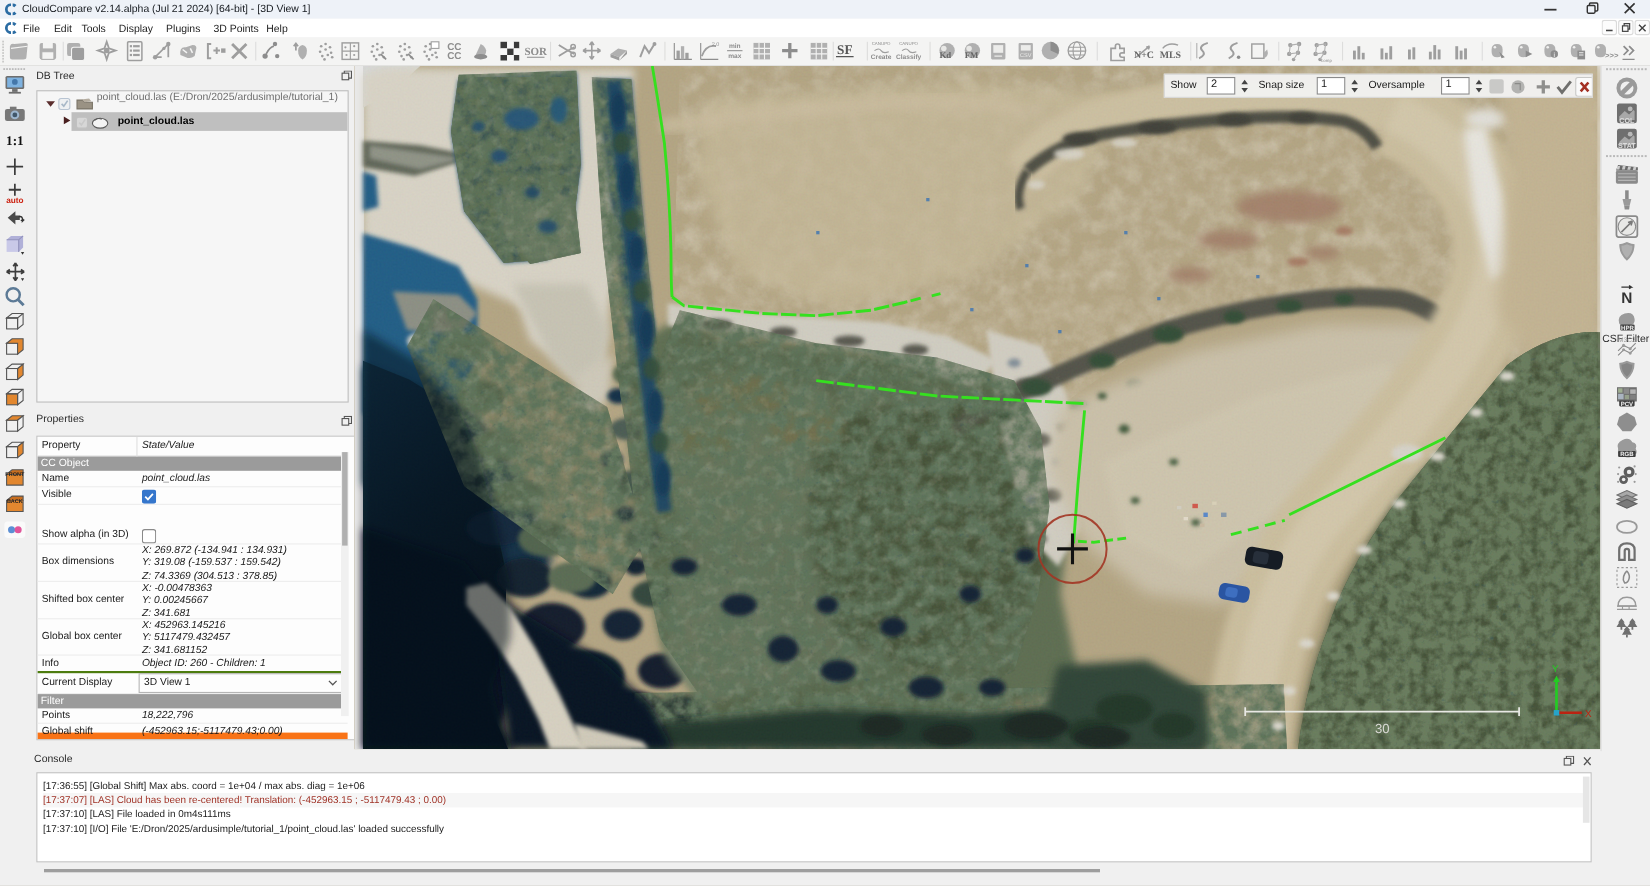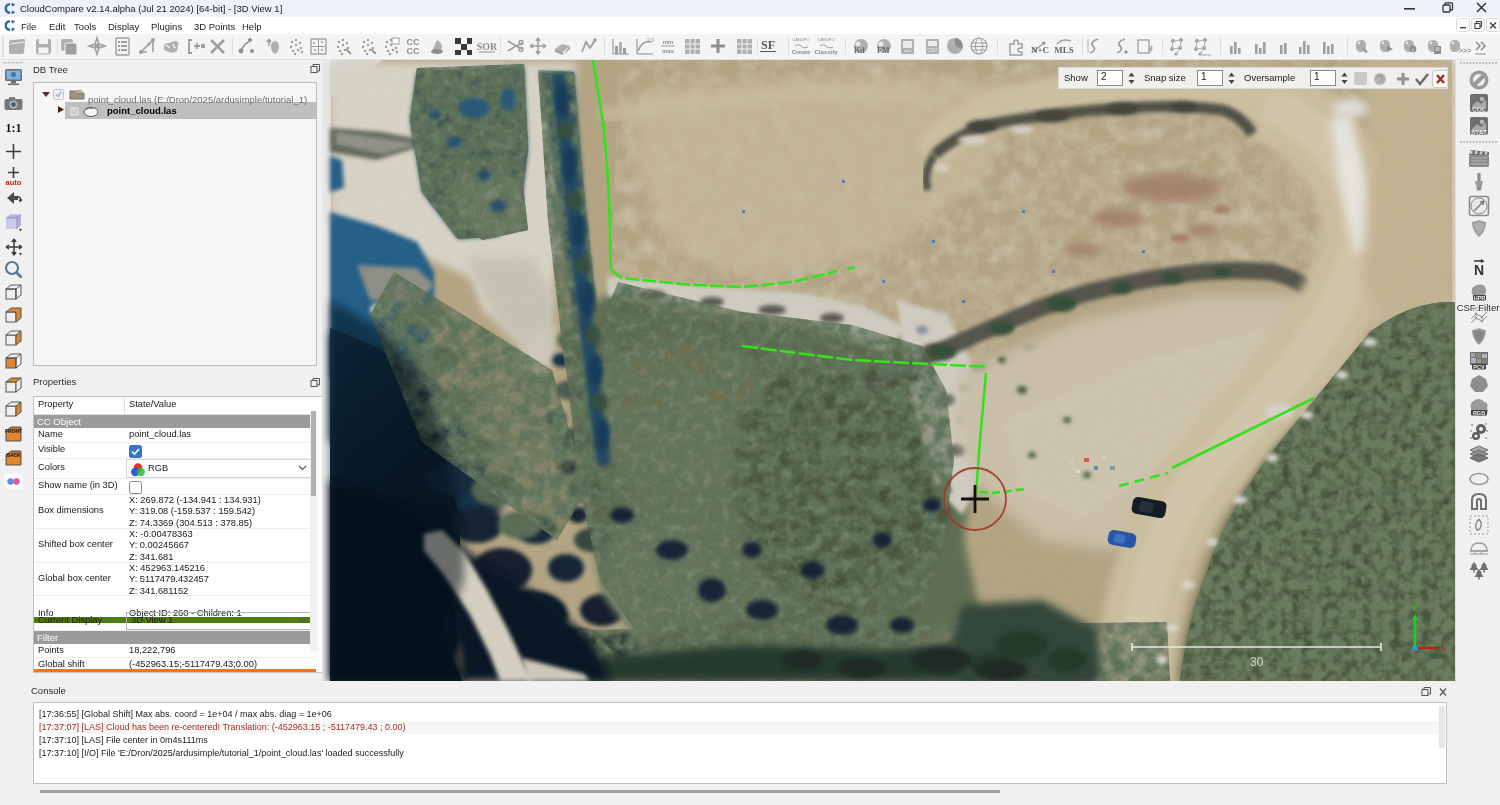--- a/index.html
+++ b/index.html
@@ -11,21 +11,21 @@
   .menuitem { position:absolute; top:4px; font-size:9.5px; color:#1c1c1c; }
   #toolbar { left:0; top:34px; width:1500px; height:26px; background:#f4f4f3; border-bottom:1px solid #e2e2e0; }
   #leftbar { left:0; top:60px; width:27px; height:623px; background:#f0f0f0; }
   #dbtree { left:27px; top:60px; width:295px; height:312px; background:#f0f0f0; }
   .dockhead { position:absolute; left:6px; top:4px; font-size:9.5px; color:#2a2a2a; }
   #dbcontent { left:6px; top:22px; width:284px; height:284px; background:#f6f6f6; border:1px solid #bdbdbd; }
   #props { left:27px; top:372px; width:295px; height:311px; background:#f0f0f0; }
   #propstable { line-height:11.3px; left:6px; top:24px; width:340px; height:277px; background:#fdfdfd; border:1px solid #c3c3c3; font-size:9.3px; color:#191919; overflow:hidden;padding-left:28px; }
   .prow { position:absolute; left:0; width:282px; }
   .plabel { position:absolute; left:4px; top:1px; }
-  .pval { position:absolute; left:95px; top:1px; }
+  .pval { position:absolute; left:95px; top:1px;font-style:italic; }
   .sechead { background:#9b9b9b; color:#ffffff; height:13px; padding-left:3px; font-size:9.5px; line-height:13px; }
   #console { left:0; top:683px; width:1500px; height:122px; background:#f0f0f0; }
   #consbox { left:33px; top:19px; width:1414px; height:82px; background:#ffffff; border:1px solid #c0c0c0; font-size:9px; color:#1a1a1a; }
   .cline { position:absolute; left:5px; height:13px; line-height:13px; white-space:pre; }
   #scene { left:322px; top:60px; width:1133px; height:621px; background:#b3a684; }
   #rightbar { left:1455px; top:60px; width:45px; height:623px; background:#f0f0f0; border-left:1px solid #dcdcdc; }
   #overlaybar { left:1058px; top:67px; width:390px; height:22px; background:rgba(241,241,240,0.96); border:1px solid #d8d8d6; font-size:9.5px; color:#1a1a1a; }
   .spin { position:absolute; top:2px; width:26px; height:16px; background:#ffffff; border:1px solid #8a8a8a; font-size:10px; padding-left:3px; }
   .olabel { position:absolute; top:4px; }
 </style>
@@ -551,21 +551,21 @@
       <rect x="19.5" y="6.5" width="10" height="10" rx="2" fill="#eef0f2" stroke="#b8c4d2"></rect>
         <path d="M22 11.5 L24 13.5 L27.5 8.5" stroke="#a8b8c8" stroke-width="1.5" fill="none"></path>
       <path d="M36 8 L41 8 L43 10 L50 10 L50 16 L36 16 Z" fill="#9a9284" stroke="#7a7468"></path>
       <path d="M36 8 L47 6.5 L49 9 L43 10 L41 8 Z" fill="#b5ada0"></path>
       <path d="M24 23 L30 26.5 L24 30 Z" fill="#4a2020"></path>
       <rect x="35.5" y="23.5" width="10" height="10" rx="2" fill="#d7d7d7" stroke="#c0c0c0"></rect>
         <path d="M38 28.5 L40 30.5 L43.5 25.5" stroke="#c9c9c9" stroke-width="1.5" fill="none"></path>
       <ellipse cx="57" cy="29" rx="7" ry="4.5" fill="#f4f4f4" stroke="#5a5a5a"></ellipse>
         <path d="M52 26.5 Q55 23.5 58.5 25.5" fill="none" stroke="#5a5a5a"></path>
     </svg>
-    <div class="abs" style="left:54px;top:11px;font-size:9.5px;color:#6e6e6e;white-space:nowrap">point_cloud.las (E:/Dron/2025/ardusimple/tutorial_1)</div>
+    <div class="abs" style="left:54px;top:0;font-size:9.5px;color:#6e6e6e;white-space:nowrap">point_cloud.las (E:/Dron/2025/ardusimple/tutorial_1)</div>
     <div class="abs" style="left:73px;top:22px;font-size:9.5px;color:#000;font-weight:bold;white-space:nowrap">point_cloud.las</div>
   </div>
 </div>
 
 <div class="abs" id="props">
   <div class="dockhead">Properties</div>
   <svg class="abs" style="left:283px;top:6px" width="10" height="10" viewBox="0 0 10 10">
       <g stroke="#555" fill="none">
         <rect x="1" y="2.5" width="6" height="6"></rect>
         <path d="M3 2.5 L3 0.5 L9.5 0.5 L9.5 7 L7 7"></path>
@@ -581,71 +581,57 @@
         <div class="plabel">Name</div>
         <div class="pval">point_cloud.las</div>
       </div>
       <div class="prow" style="top:46px;height:16px;border-bottom:1px solid #ededed">
         <div class="plabel">Visible</div>
         <svg class="abs" style="left:95px;top:1.5px" width="13" height="13" viewBox="0 0 13 13">
           <rect width="13" height="13" rx="2.5" fill="#3576cc"></rect>
           <path d="M3 6.5 L5.5 9 L10 4" stroke="#fff" stroke-width="1.6" fill="none"></path>
         </svg>
       </div>
-      <div class="prow" style="top:62px;height:20px;border-bottom:1px solid #ededed">
-        <div class="plabel" style="top:3px">Colors</div>
-        <div class="abs" style="left:92px;top:0;width:190px;height:19px;border:1px solid #d5d5d5">
-          <svg class="abs" style="left:3px;top:1.5px" width="16" height="16" viewBox="0 0 16 16">
-            <circle cx="8" cy="5.4" r="4.2" fill="#e63327"></circle>
-            <circle cx="5.2" cy="10" r="4.2" fill="#2255cc" opacity="0.95"></circle>
-            <circle cx="10.8" cy="10" r="4.2" fill="#33bb33" opacity="0.85"></circle>
-          </svg>
-          <div class="abs" style="left:21px;top:3px">RGB</div>
-          <svg class="abs" style="right:8px;top:5px" width="9" height="6" viewBox="0 0 9 6">
-            <path d="M1 1 L4.5 4.5 L8 1" stroke="#555" fill="none" stroke-width="1.2"></path>
-          </svg>
-        </div>
-      </div>
       <div class="prow" style="top:82px;height:16px;border-bottom:1px solid #ededed">
-        <div class="plabel">Show name (in 3D)</div>
+        <div class="plabel">Show alpha (in 3D)</div>
         <svg class="abs" style="left:95px;top:1.5px" width="13" height="13" viewBox="0 0 13 13">
           <rect x="0.5" y="0.5" width="12" height="12" rx="2" fill="#fff" stroke="#8a8a8a"></rect>
         </svg>
       </div>
       <div class="prow" style="top:98px;height:34px;border-bottom:1px solid #ededed">
         <div class="plabel" style="top:10px">Box dimensions</div>
         <div class="pval" style="top:0">X: 269.872 (-134.941 : 134.931)<br>Y: 319.08 (-159.537 : 159.542)<br>Z: 74.3369 (304.513 : 378.85)</div>
       </div>
       <div class="prow" style="top:132px;height:34px;border-bottom:1px solid #ededed">
         <div class="plabel" style="top:10px">Shifted box center</div>
         <div class="pval" style="top:0">X: -0.00478363<br>Y: 0.00245667<br>Z: 341.681</div>
       </div>
       <div class="prow" style="top:166px;height:33px;border-bottom:1px solid #ededed">
         <div class="plabel" style="top:10px">Global box center</div>
         <div class="pval" style="top:0">X: 452963.145216<br>Y: 5117479.432457<br>Z: 341.681152</div>
       </div>
-      <div class="prow" style="top:210px;height:16px;border-bottom:6px solid #4d7c0f">
+      <div class="prow" style="top:199px;height:16px;border-bottom:2px solid #4d7c0f">
         <div class="plabel">Info</div>
         <div class="pval">Object ID: 260 - Children: 1</div>
       </div>
       <div class="prow" style="top:215px;height:19px;border-bottom:1px solid #ededed">
         <div class="plabel" style="top:3px">Current Display</div>
         <div class="abs" style="left:92px;top:0;width:190px;height:18px;border:1px solid #b5b5b5">
           <div class="abs" style="left:4px;top:2px">3D View 1</div>
           <svg class="abs" style="right:8px;top:5px" width="9" height="6" viewBox="0 0 9 6">
             <path d="M1 1 L4.5 4.5 L8 1" stroke="#555" fill="none" stroke-width="1.2"></path>
           </svg>
         </div>
       </div>
       <div class="prow sechead" style="top:234px">Filter</div>
       <div class="prow" style="top:247px;height:14px;border-bottom:1px solid #ededed">
         <div class="plabel">Points</div>
         <div class="pval">18,222,796</div>
       </div>
-      <div class="prow" style="top:261px;height:14px;border-bottom:3px solid #f97316">
+      <div class="prow" style="top:261px;height:14px;border-bottom:6px solid #f97316">
         <div class="plabel">Global shift</div>
         <div class="pval">(-452963.15;-5117479.43;0.00)</div>
       </div>
       <div class="abs" style="left:90px;top:0;width:1px;height:18px;background:#e0e0e0"></div>
       <div class="abs" style="left:276px;top:14px;width:7px;height:240px;background:#f0f0f0">
         <div class="abs" style="left:1px;top:0px;width:5px;height:85px;background:#b0b0b0"></div>
       </div>
     </div>
 </div>
 
@@ -1194,18 +1180,18 @@
   <svg class="abs" style="left:1421px;top:4px" width="26" height="10" viewBox="0 0 26 10">
       <g stroke="#555" fill="none">
         <rect x="1" y="2.5" width="6" height="6"></rect>
         <path d="M3 2.5 L3 0.5 L9.5 0.5 L9.5 7 L7 7"></path>
       </g>
       <path d="M19 1.5 L25 8.5 M25 1.5 L19 8.5" stroke="#555" stroke-width="1.2"></path>
     </svg>
   <div class="abs" id="consbox">
     <div class="cline" style="top:5px">[17:36:55] [Global Shift] Max abs. coord = 1e+04 / max abs. diag = 1e+06</div>
     <div class="cline" style="top:18px;color:#a03327;background:#f6f6f6;width:1400px">[17:37:07] [LAS] Cloud has been re-centered! Translation: (-452963.15 ; -5117479.43 ; 0.00)</div>
-    <div class="cline" style="top:31px">[17:37:10] [LAS] File center in 0m4s111ms</div>
+    <div class="cline" style="top:31px">[17:37:10] [LAS] File loaded in 0m4s111ms</div>
     <div class="cline" style="top:44px">[17:37:10] [I/O] File 'E:/Dron/2025/ardusimple/tutorial_1/point_cloud.las' loaded successfully</div>
     <div class="abs" style="left:1405px;top:3px;width:6px;height:42px;background:#e6e6e6"></div>
   </div>
   <div class="abs" style="left:40px;top:107px;width:960px;height:3px;background:#9e9e9e"></div>
 </div>
 
 </body></html>

